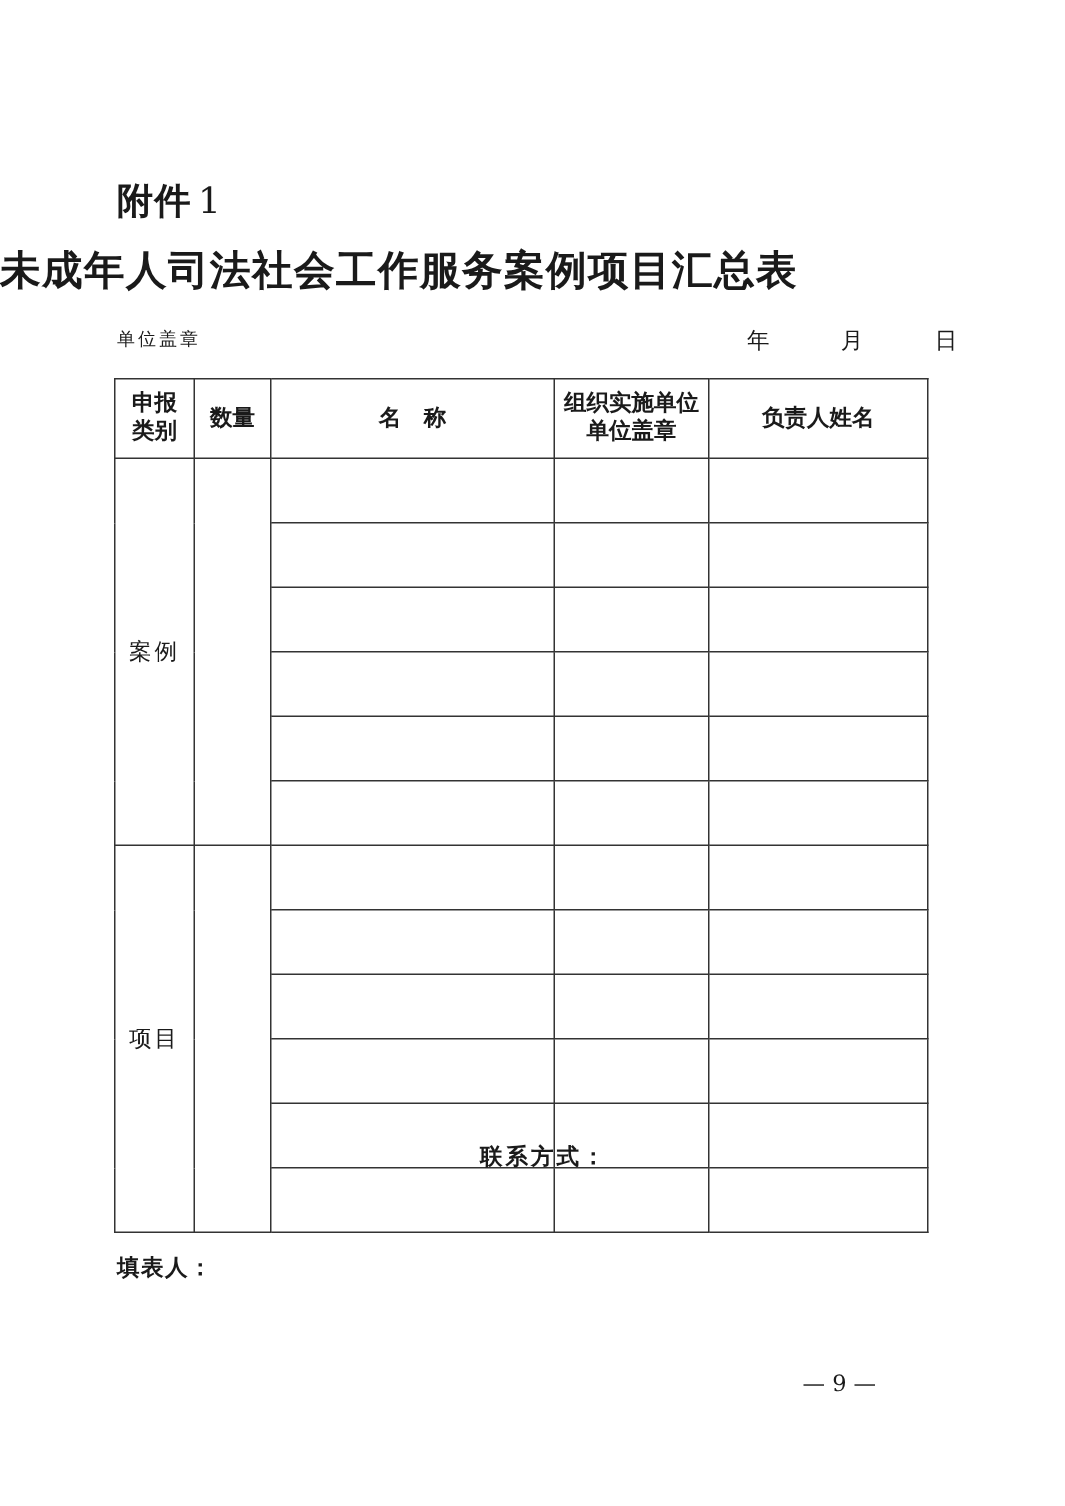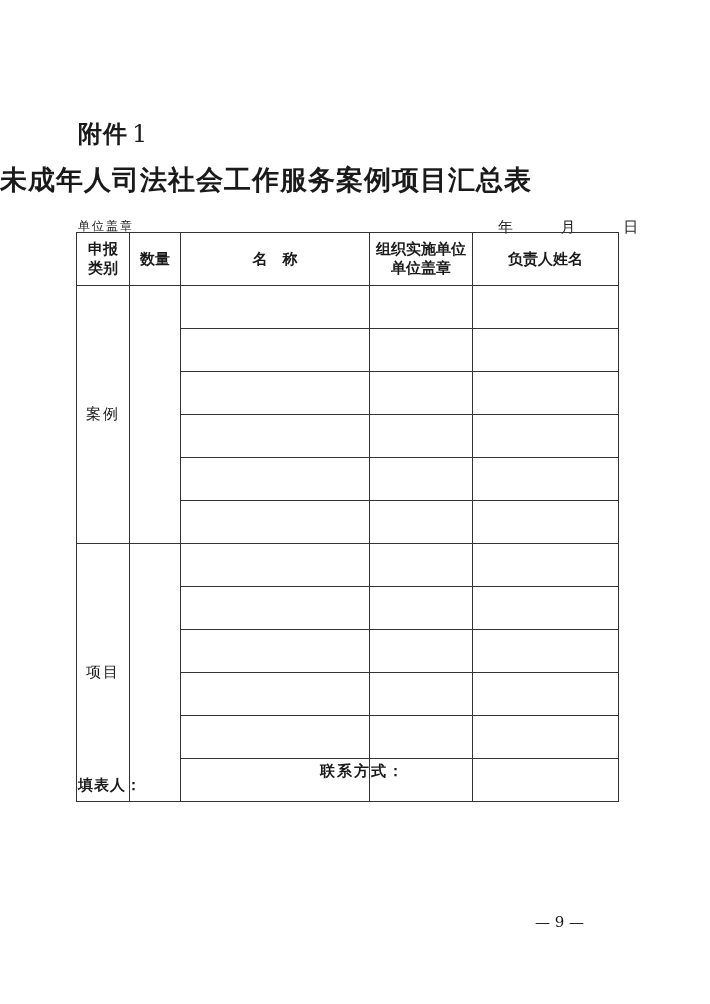--- a/index.html
+++ b/index.html
@@ -3,26 +3,26 @@
 <meta charset="utf-8">
 <style>
   html, body { margin:0; padding:0; background:#fff; }
   body { width:710px; height:1004px; position:relative; overflow:hidden; color:#1a1a1a; font-family:"DejaVu Sans", sans-serif; }
   .attach { position:absolute; left:78px; top:118px; font-size:24px; font-weight:bold; letter-spacing:1px; }
   .attach .num { font-family:"DejaVu Serif", serif; font-weight:normal; margin-left:4px; }
   .title { position:absolute; left:0; width:710px; top:162px; text-align:left; font-size:27px; font-weight:bold; letter-spacing:1px; font-family:"DejaVu Serif", serif; }
   .seal { position:absolute; left:78px; top:218px; font-size:12px; letter-spacing:2px; font-family:Liberation Sans, sans-serif; }
   .date { position:absolute; left:498px; top:218px; font-size:15px; font-family:"DejaVu Serif", serif;text-align:right; }
   .date span { display:inline-block; }
-  table { position:absolute; left:76px; top:232px; border-collapse:collapse; table-layout:fixed; width:542px;font-family:Liberation Serif, serif; }
+  table { position:absolute; left:76px; top:252px; border-collapse:collapse; table-layout:fixed; width:542px;font-family:Liberation Serif, serif; }
   td, th { border:1.4px solid #333; padding:0; text-align:center; vertical-align:middle; font-weight:bold; font-size:15px; }
   th { height:52px; line-height:19px; }
   td { height:42px; }
   td.cat { font-weight:normal; font-size:15px; letter-spacing:2px; }
-  .footer-filler { position:absolute; left:78px; top:776px; font-size:15px; font-weight:bold; letter-spacing:1px; font-family:"DejaVu Serif", serif; }
+  .footer-filler { position:absolute; left:78px; top:836px; font-size:15px; font-weight:bold; letter-spacing:1px; font-family:"DejaVu Serif", serif; }
   .footer-contact { position:absolute; left:320px; top:762px; font-size:15px; font-weight:bold; letter-spacing:2px; font-family:Liberation Sans, sans-serif; }
   .pageno { position:absolute; left:535px; top:913px; font-size:15px; font-family:"DejaVu Serif", serif; }
 </style>
 </head>
 <body>
 
 <div class="attach"><span>附件</span><span class="num">1</span></div>
 <div class="title">未成年人司法社会工作服务案例项目汇总表</div>
 <div class="seal">单位盖章</div>
 <div class="date">

